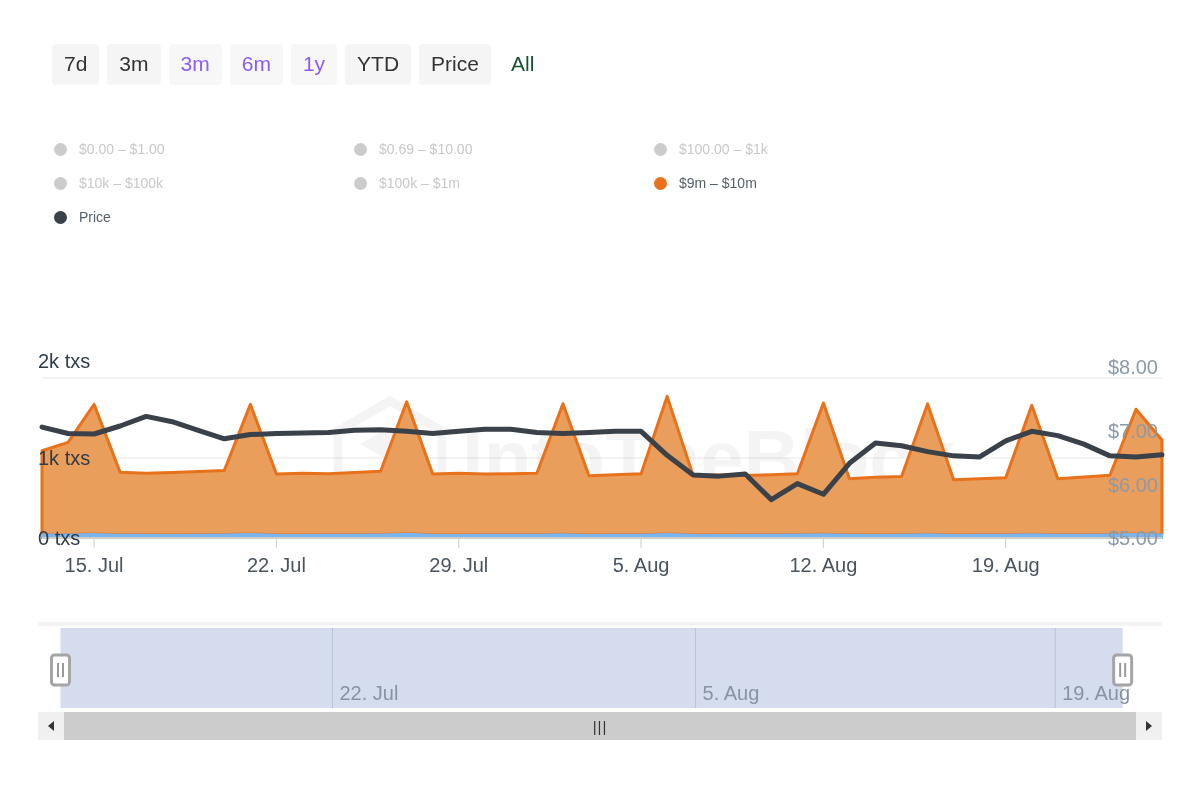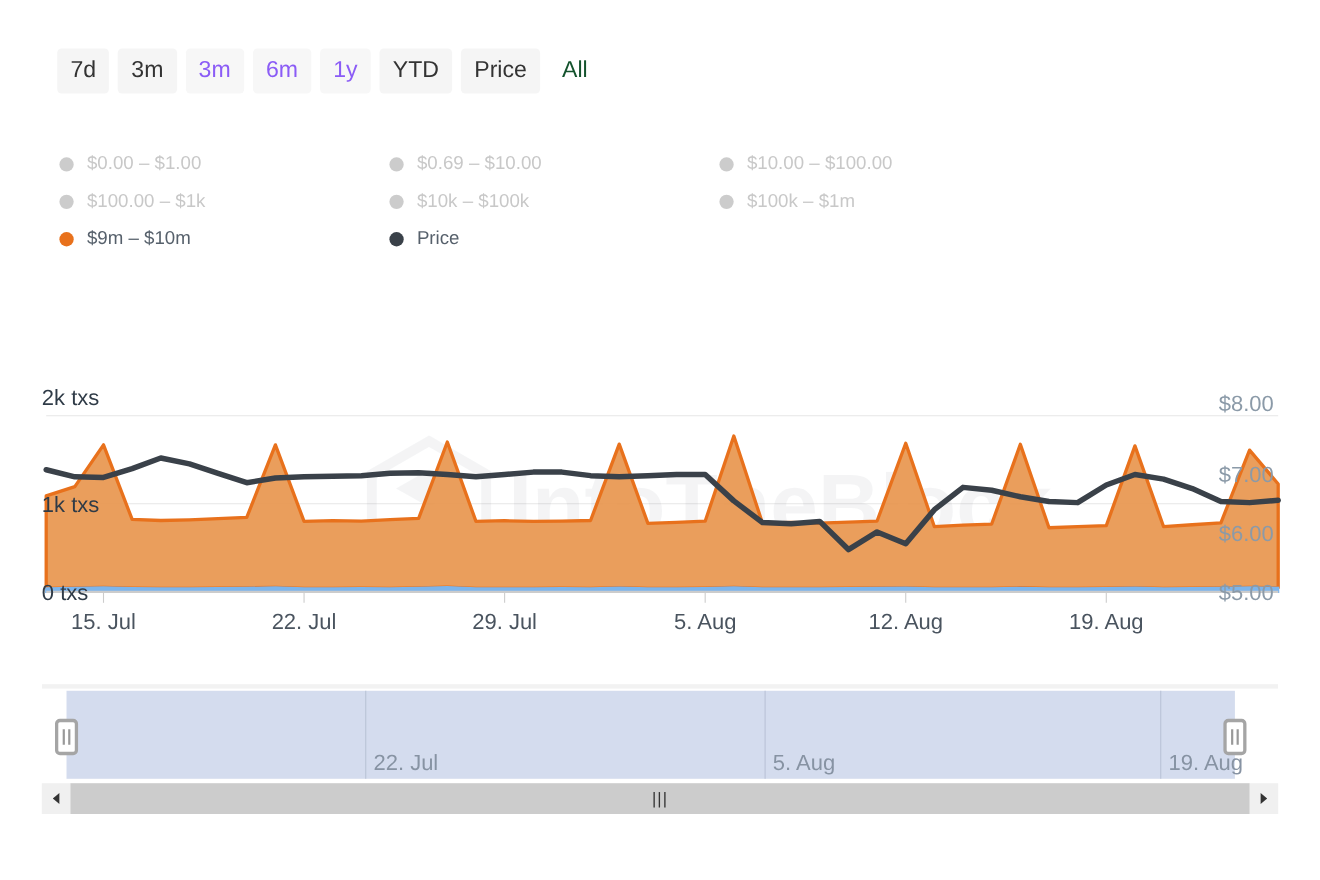--- a/index.html
+++ b/index.html
@@ -41,21 +41,21 @@
     display: flex; align-items: center;
     height: 34px;
     width: 300px;
     cursor: pointer;
   }
   .legend-dot {
     width: 13px; height: 13px; border-radius: 50%;
     margin-right: 12px; flex: none;
   }
   .legend-label {
-    font-size: 17px; color: #56606b; white-space: nowrap;
+    font-size: 14px; color: #56606b; white-space: nowrap;
   }
   .legend-item.off .legend-label { color: #c8c8c8; }
   .legend-item.off .legend-dot { background: #cccccc !important; }
 
   
   #chart-area { position: absolute; left: 0; top: 330px; width: 1200px; height: 270px; }
   #chart-svg { display: block; }
   .axis-label-left { font-size: 20px; fill: #2f3b47; font-family: "Liberation Sans", sans-serif; }
   .axis-label-right { font-size: 20px; fill: #8b9aa8; font-family: "Liberation Sans", sans-serif; }
   .axis-label-x { font-size: 20px; fill: #4a545f; font-family: "Liberation Sans", sans-serif; }
@@ -102,24 +102,20 @@
     </div>
 
   <div id="legend">
       <div class="legend-item off">
         <span class="legend-dot" style="background: rgb(204, 204, 204);"></span>
         <span class="legend-label">$0.00 – $1.00</span>
       </div>
       <div class="legend-item off">
         <span class="legend-dot" style="background: rgb(204, 204, 204);"></span>
         <span class="legend-label">$0.69 – $10.00</span>
-      </div>
-      <div class="legend-item off">
-        <span class="legend-dot" style="background: rgb(204, 204, 204);"></span>
-        <span class="legend-label">$10.00 – $100.00</span>
       </div>
       <div class="legend-item off">
         <span class="legend-dot" style="background: rgb(204, 204, 204);"></span>
         <span class="legend-label">$100.00 – $1k</span>
       </div>
       <div class="legend-item off">
         <span class="legend-dot" style="background: rgb(204, 204, 204);"></span>
         <span class="legend-label">$10k – $100k</span>
       </div>
       <div class="legend-item off">

